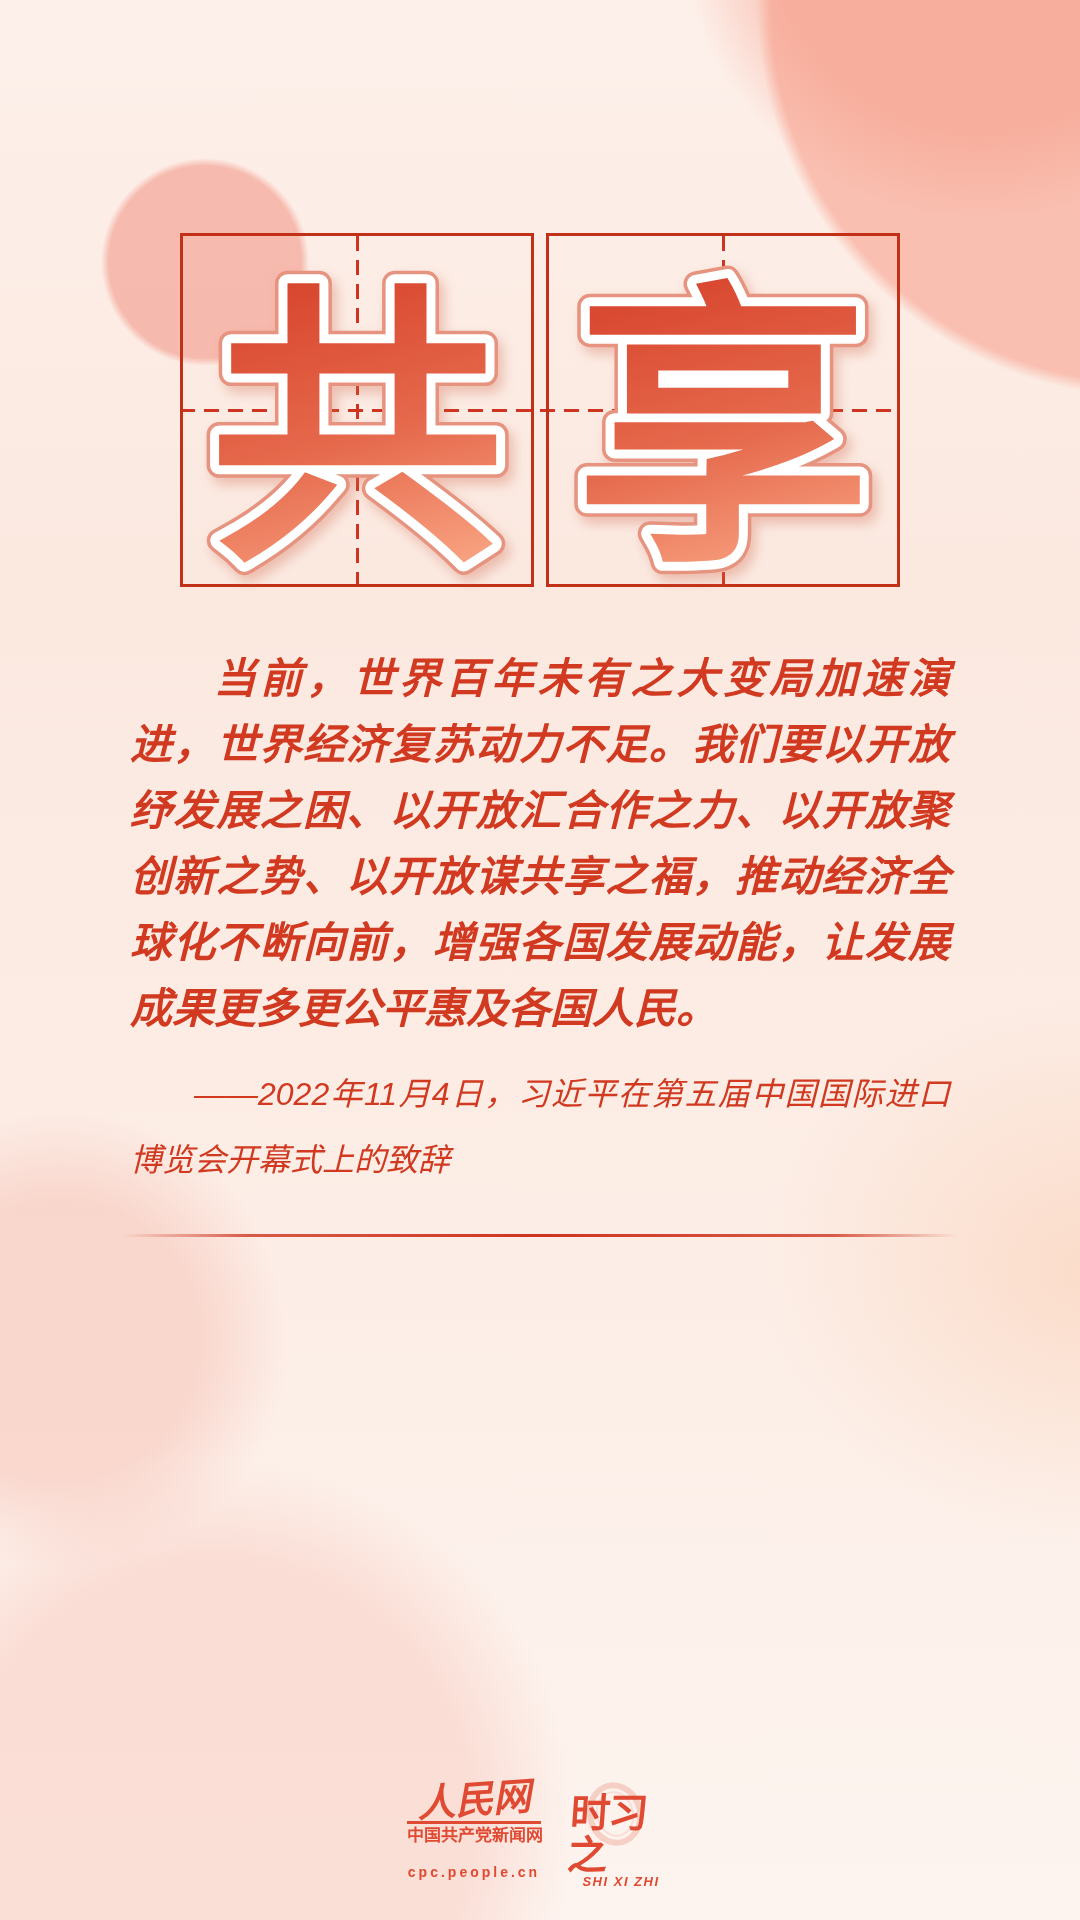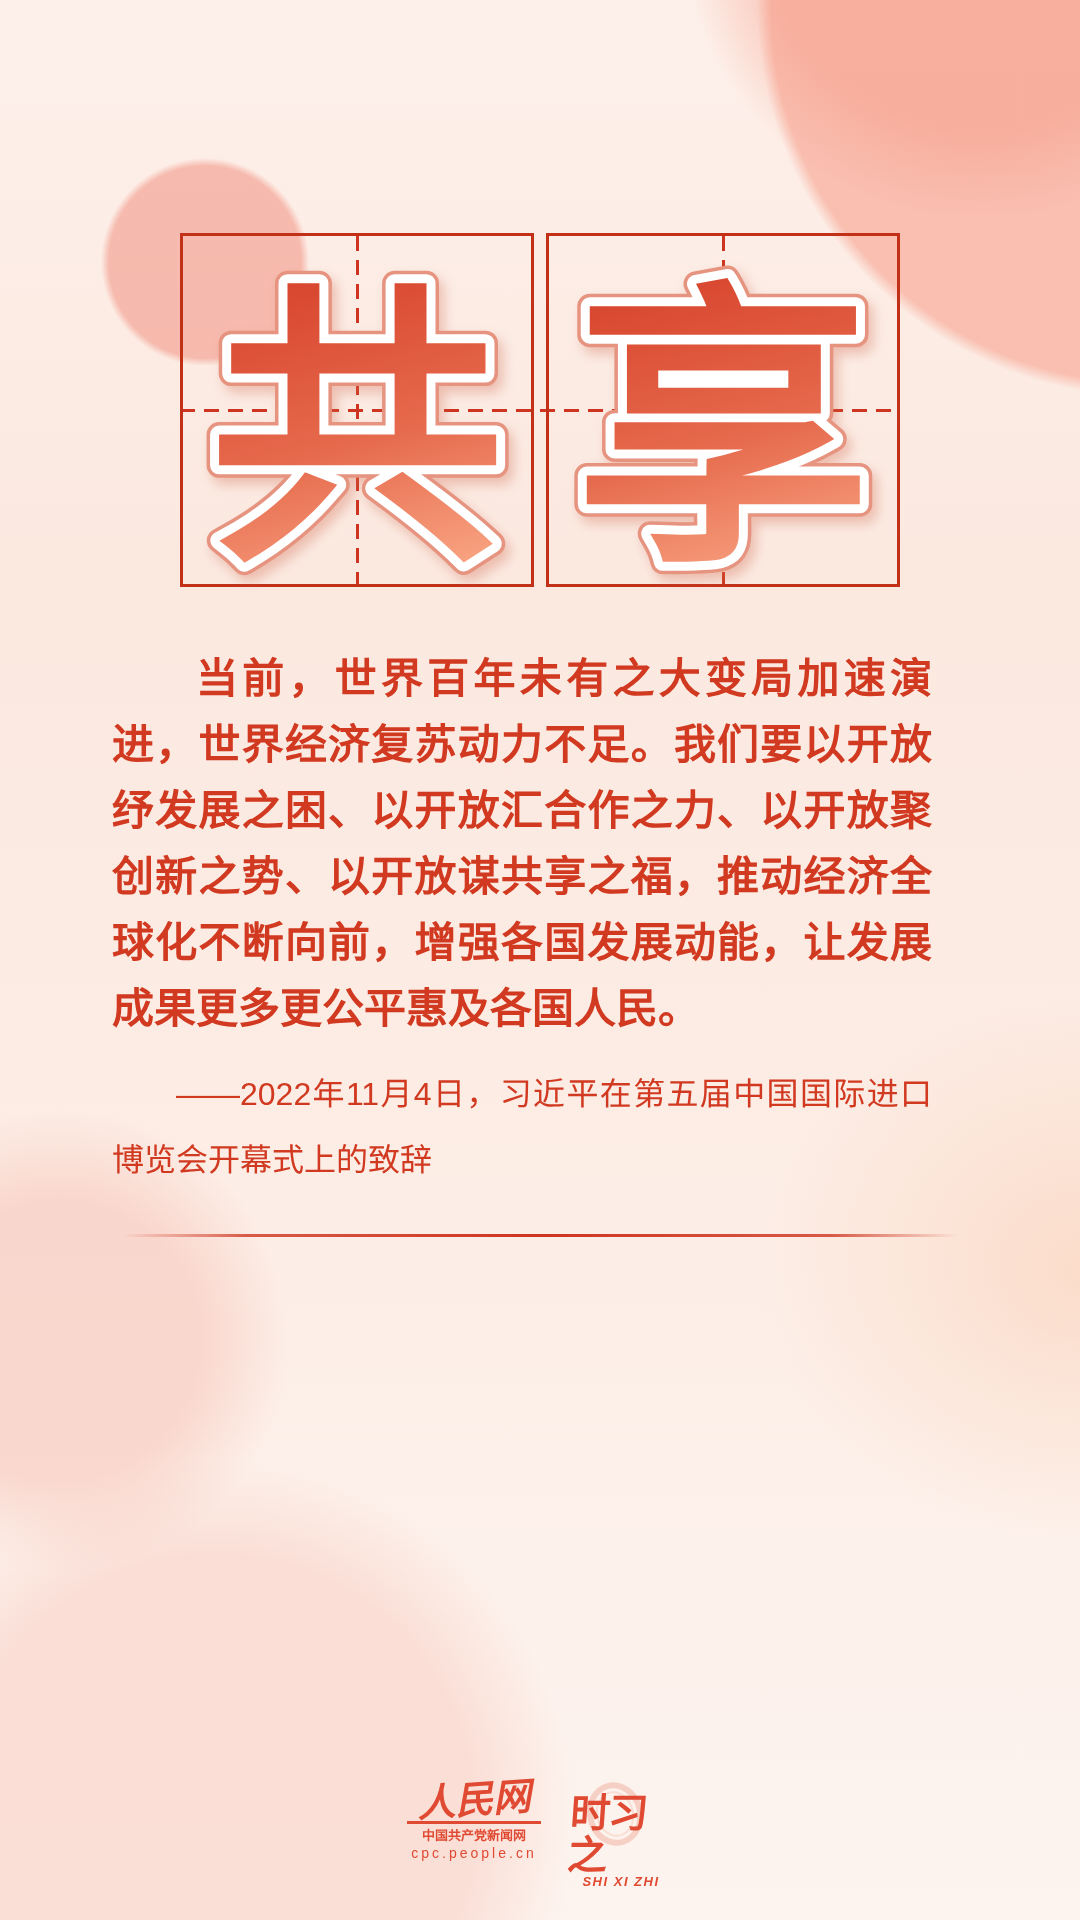--- a/index.html
+++ b/index.html
@@ -26,39 +26,39 @@
   .char-box.b2{right:0;}
   .vdash{position:absolute;top:0;bottom:0;left:50%;width:3px;margin-left:-1px;
     background:repeating-linear-gradient(180deg,var(--c-dash,#ce3520) 0 15px,transparent 15px 24px);}
   .char-svg{position:absolute;left:0;top:0;width:348px;height:348px;overflow:visible;
     filter:drop-shadow(5px 7px 6px rgba(210,105,80,.35));}
   .char-svg text{font-family:"Liberation Sans","DejaVu Sans",sans-serif;font-size:295px;font-weight:900;text-anchor:middle;}
   .char-svg text.outline{fill:none;stroke:#e6937f;stroke-width:25;stroke-linejoin:round;}
   .char-svg text.fillch{fill:url(#charGrad);stroke:#ffffff;stroke-width:18;stroke-linejoin:round;paint-order:stroke fill;}
   
   .quote-body,.quote-attr{
-    position:absolute;left:112px;width:820px;margin:0;
+    position:absolute;left:130px;width:820px;margin:0;
     color:var(--c-text,#d13920);
-    line-height:66px;text-align:justify;text-indent:2em;letter-spacing:0;
+    line-height:66px;text-align:justify;text-indent:2em;letter-spacing:0;font-style:italic;
   }
   .quote-body{font-size:42px;font-weight:700;}
   .quote-attr{font-size:32px;font-weight:400;}
   .qb1{top:646px;}
   .qa1{top:1061px;}
   .qb2{top:1283px;}
   .qa2{top:1591px;}
   .divider{position:absolute;top:1234px;left:122px;width:836px;height:3px;
     background:linear-gradient(90deg,rgba(207,53,32,0) 0%,rgba(207,53,32,.8) 15%,var(--c-divider,#cf3520) 50%,rgba(207,53,32,.8) 85%,rgba(207,53,32,0) 100%);}
   
   .footer{position:absolute;top:1780px;left:0;right:0;display:flex;justify-content:center;align-items:flex-start;gap:28px;}
   .people-logo{width:134px;text-align:center;color:var(--c-footer,#e04a32);}
   .pd-script{font-size:38px;font-weight:700;font-style:italic;transform:rotate(-4deg);line-height:40px;}
   .pd-line{height:3px;background:var(--c-footer,#e04a32);margin:1px 0 3px;}
-  .pd-sub{font-size:13px;font-weight:700;white-space:nowrap;line-height:18px;}
-  .pd-url{font-size:14px;font-weight:400;letter-spacing:3px;line-height:17px;}
+  .pd-sub{font-size:17px;font-weight:700;white-space:nowrap;line-height:18px;}
+  .pd-url{font-size:14px;font-weight:700;letter-spacing:3px;line-height:17px;margin-top:19px;}
   .sxz-logo{position:relative;width:104px;padding-top:12px;color:var(--c-footer,#e04a32);}
   .sxz-ring{position:absolute;left:18px;top:2px;width:56px;height:64px;border:6px solid var(--c-ring,#f2b3a4);
     border-radius:50%;opacity:.55;transform:rotate(-14deg);box-sizing:border-box;}
   .sxz-ring:after{content:"";position:absolute;inset:3px;border-radius:50%;border:2px solid rgba(242,179,164,.6);}
   .sxz-title{position:relative;font-size:40px;font-weight:900;letter-spacing:-2px;transform:skewX(-4deg);line-height:42px;}
   .sxz-sub{position:relative;font-size:13px;font-weight:700;font-style:italic;text-align:center;letter-spacing:1.5px;margin-top:-2px;}
 </style>
 </head>
 <body>
 

